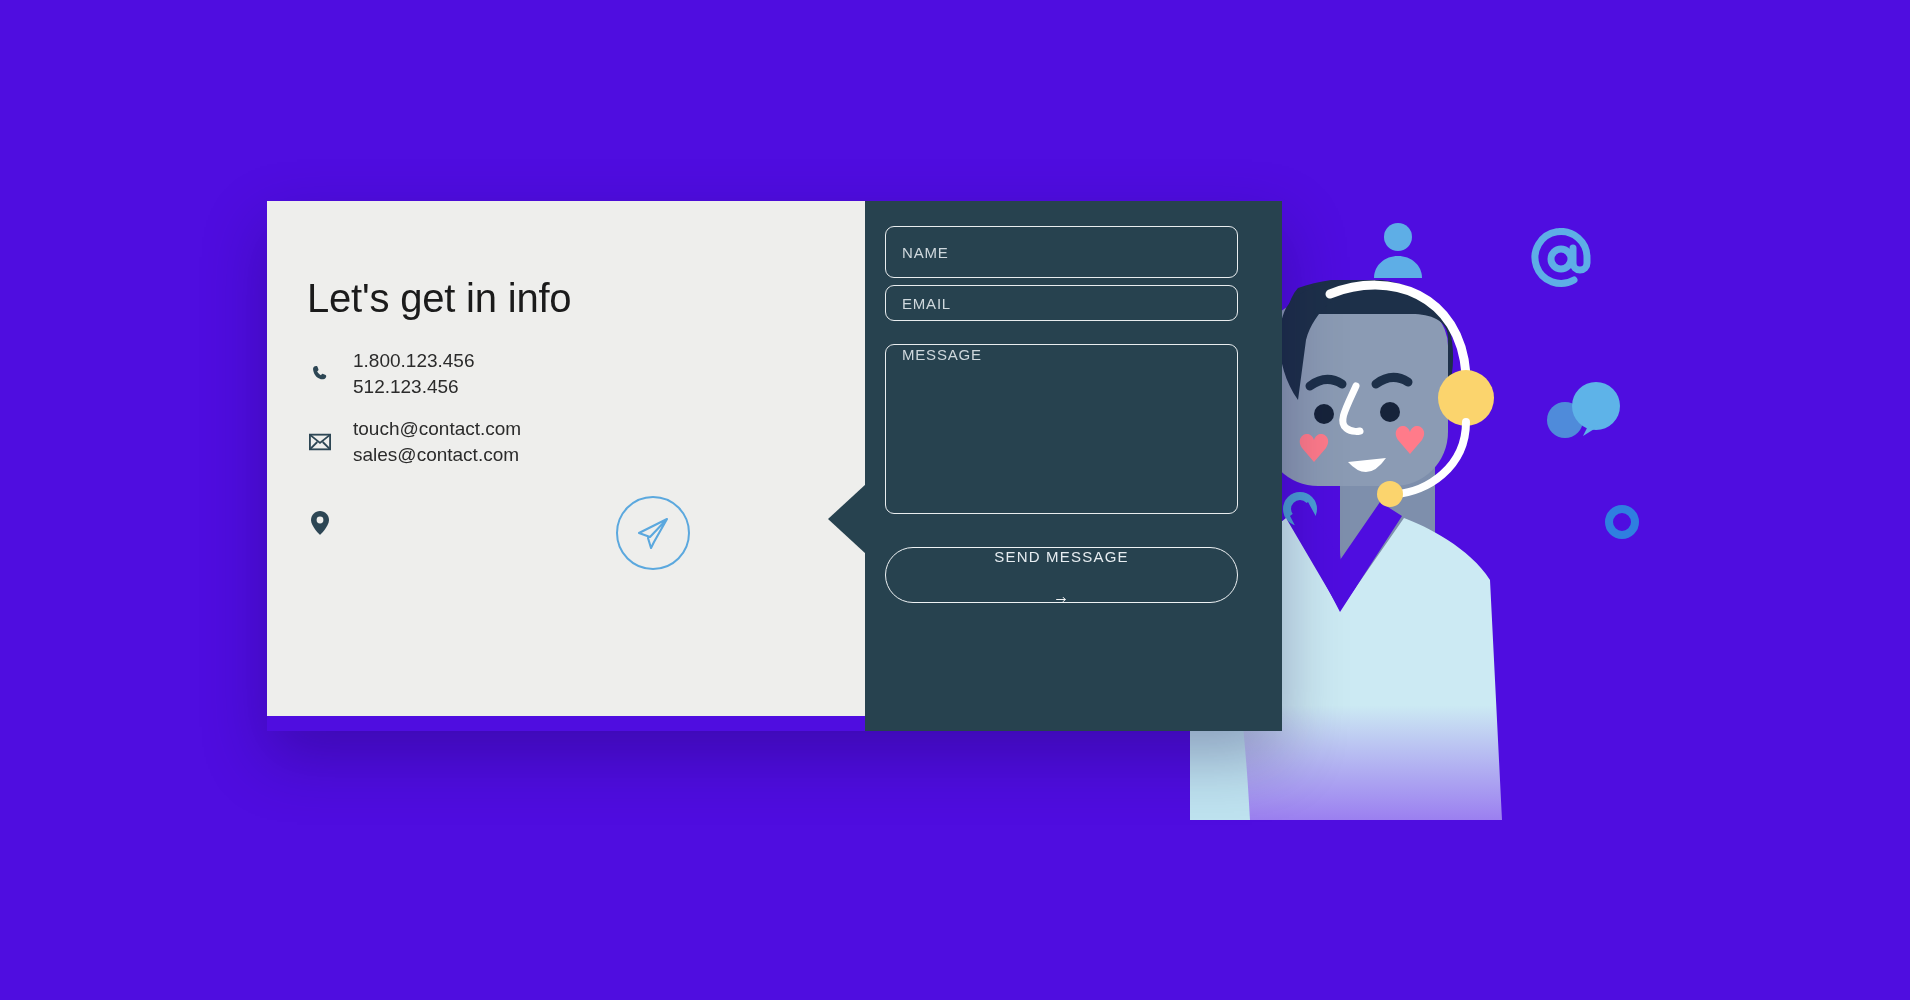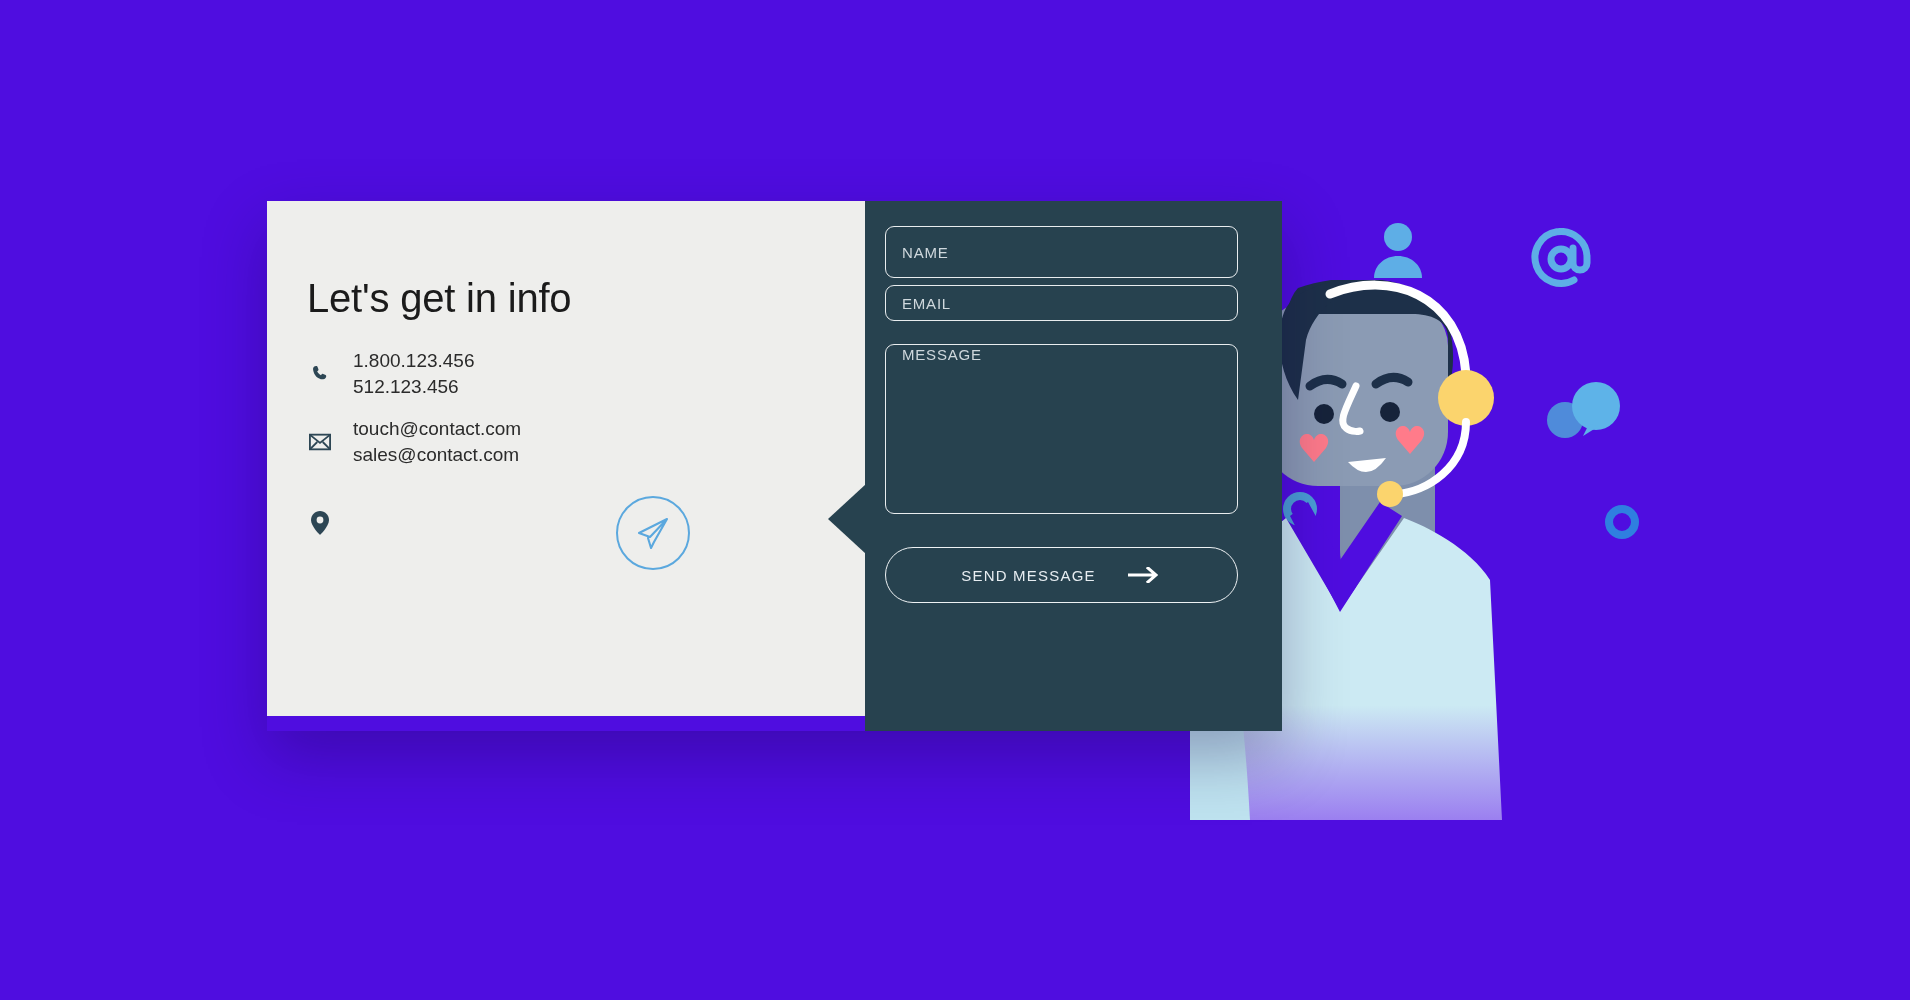--- a/index.html
+++ b/index.html
@@ -106,21 +106,21 @@
     padding:0 16px; resize:none; line-height:1.3;
   }
   #send-btn {
     position:absolute; left:20px; top:346px;
     width:353px; height:56px;
     border:1.6px solid #eef2f4;
     border-radius:28px;
     background:transparent;
     color:#e7edf1;
     display:flex; align-items:center; justify-content:center;
-    gap:32px; cursor:pointer;
+    gap:32px; cursor:pointer;flex-direction:column;
   }
   #send-btn .lbl { font-size:15px; letter-spacing:1.2px; }
 
   
   #illu {
     position:absolute; left:1190px; top:280px;
     width:430px; height:540px;
   }
 </style>
 </head>

